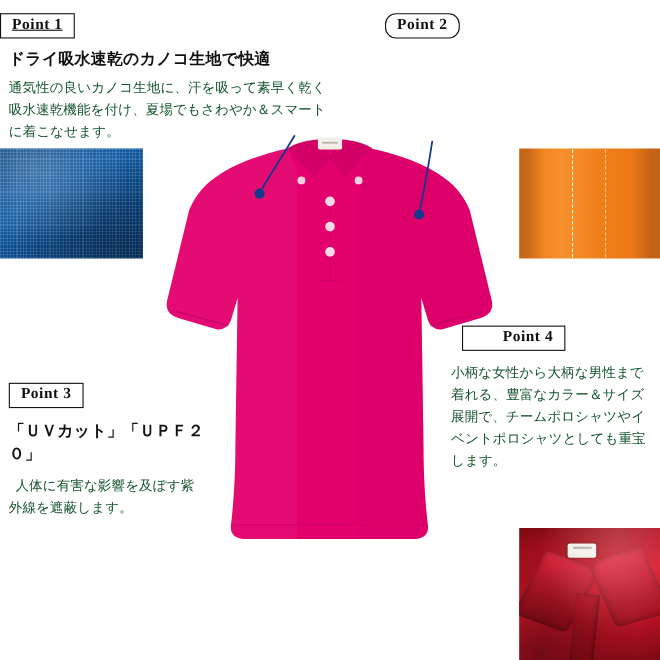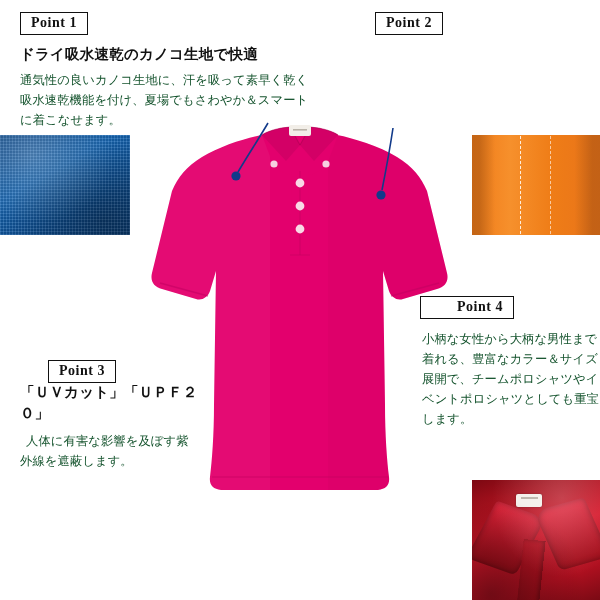--- a/index.html
+++ b/index.html
@@ -31,21 +31,20 @@
     font-weight: bold;
     letter-spacing: 0.5px;
     color: #111111;
     white-space: nowrap;
   }
 
   
   .txt-block {
     position: absolute;
     color: #1a1a1a;
-    margin-left: 12px;
   }
   .head-line {
     font-size: 14.5px;
     font-weight: bold;
     line-height: 1.45;
     letter-spacing: 0.2px;
     margin: 0 0 6px 0;
     color: #111111;
   }
   .body-line {
@@ -253,29 +252,29 @@
 
   <svg class="callout-svg" viewBox="0 0 600 600" xmlns="http://www.w3.org/2000/svg">
 
     <path d="M268 123 C 258 140, 248 155, 238 172" stroke="#123a8a" stroke-width="1.6" fill="none"></path>
     <circle cx="236" cy="176" r="4.6" fill="#123a8a"></circle>
 
     <path d="M393 128 C 390 148, 386 170, 382 190" stroke="#123a8a" stroke-width="1.6" fill="none"></path>
     <circle cx="381" cy="195" r="4.6" fill="#123a8a"></circle>
   </svg>
 
-  <div class="point-badge" style="left:20px; top:12px;">Point 1</div>
+  <div class="point-badge" style="left:0; top:12px;text-decoration:underline;">Point 1</div>
   <div class="txt-block" style="left:8px; top:44px; width:290px;">
     <p class="head-line">ドライ吸水速乾のカノコ生地で快適</p>
     <p class="body-line">通気性の良いカノコ生地に、汗を吸って素早く乾く吸水速乾機能を付け、夏場でもさわやか＆スマートに着こなせます。</p>
   </div>
 
-  <div class="point-badge" style="left:375px; top:12px;">Point 2</div>
-
-  <div class="point-badge" style="left:8px; top:360px;margin-left:40px;">Point 3</div>
+  <div class="point-badge" style="left:350px; top:12px;border-radius:10px;">Point 2</div>
+
+  <div class="point-badge" style="left:8px; top:348px;">Point 3</div>
   <div class="txt-block" style="left:8px; top:382px; width:180px;">
     <p class="head-line" style="margin-bottom:8px;">「ＵＶカット」「ＵＰＦ２０」</p>
     <p class="body-line small-indent">人体に有害な影響を及ぼす紫外線を遮蔽します。</p>
   </div>
 
   <div class="point-badge" style="left:420px; top:296px;padding-left:36px;">Point 4</div>
   <div class="txt-block" style="left:410px; top:330px; width:185px;">
     <p class="body-line">小柄な女性から大柄な男性まで着れる、豊富なカラー＆サイズ展開で、チームポロシャツやイベントポロシャツとしても重宝します。</p>
   </div>
 

